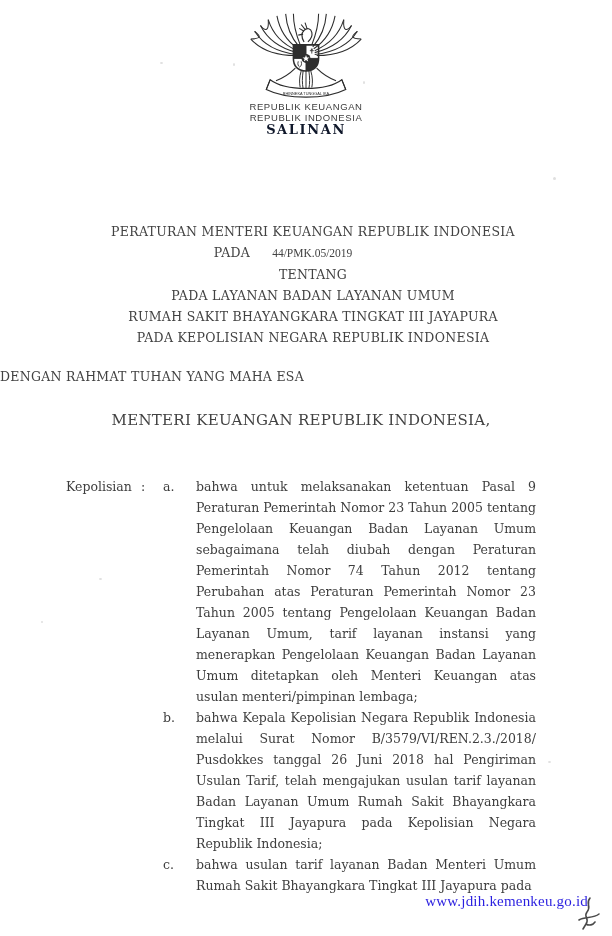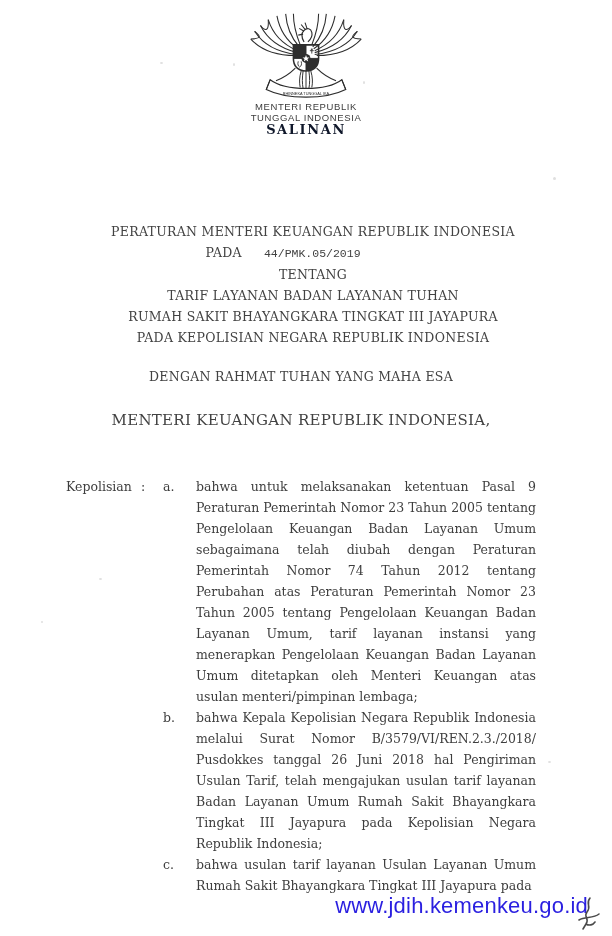--- a/index.html
+++ b/index.html
@@ -34,45 +34,45 @@
   .title-block{
     position:absolute;top:221px;left:16px;right:10px;
     text-align:center;
     font-size:12.5px;line-height:21px;letter-spacing:.3px;
     color:#424242;
     padding-left:8px;
   }
   .nomor-line{transform:translateX(-30px);}
   .nomor-label{margin-right:22px;}
   .nomor-value{
-    font-family:Liberation Mono, monospace;
+    font-family:Liberation Serif, serif;
     font-size:11.5px;letter-spacing:0;text-align:right;
   }
   .invocation{
     position:absolute;top:369px;left:0;right:10px;
-    text-align:center;font-size:12.5px;letter-spacing:.3px;color:#424242;
+    font-size:12.5px;letter-spacing:.3px;color:#424242;
   }
   .issuer{
     position:absolute;top:411px;left:0;right:10px;
     text-align:center;font-size:15px;letter-spacing:.3px;color:#424242;
   }
   
   .consider{
     position:absolute;top:476px;left:66px;width:470px;
     display:grid;grid-template-columns:75px 22px 1fr;
     font-size:12.5px;line-height:21px;color:#3e3e3e;
   }
   .consider-label,.consider-colon{white-space:nowrap;}
   .consider-item{display:grid;grid-template-columns:33px 1fr;}
   .item-text{text-align:justify;}
   
   .watermark{
     position:absolute;top:893px;right:24px;
-    font-family:Liberation Sans, sans-serif;
-    font-size:22px;letter-spacing:.2px;
+    font-family:Liberation Serif, serif;
+    font-size:15px;letter-spacing:.2px;
     color:#2a1fe0;
   }
   .paraf{
     position:absolute;top:896px;left:576px;width:26px;height:38px;
   }
   
   .speck{position:absolute;border-radius:50%;background:#c4c4c4;opacity:.55;}
 </style>
 </head>
 <body>
@@ -125,32 +125,32 @@
         <path d="M54,60 C48,66 42,70 34,73 M76,60 C82,66 88,70 96,73" stroke-width="1.2"></path>
 
         <path d="M28,72 C36,78 50,81 65,81 C80,81 94,78 102,72 L106,82 C96,87 81,90 65,90 C49,90 34,87 24,82 Z" fill="#ffffff" stroke-width="1.2"></path>
         <path d="M28,72 L24,82 M102,72 L106,82" stroke-width="1"></path>
       </g>
       <text x="65" y="87.5" text-anchor="middle" font-size="4" font-family="Liberation Sans, sans-serif" fill="#2d2d2d" stroke="none">BHINNEKA TUNGGAL IKA</text>
     </svg>
   </div>
 
   <div class="ministry">
-    <div>MENTERI REPUBLIK</div>
-    <div>TUNGGAL INDONESIA</div>
+    <div>REPUBLIK KEUANGAN</div>
+    <div>REPUBLIK INDONESIA</div>
   </div>
   <div class="salinan">SALINAN</div>
 
   <div class="title-block">
     <div>PERATURAN MENTERI KEUANGAN REPUBLIK INDONESIA</div>
     <div class="nomor-line">
       <span class="nomor-label">PADA</span><span class="nomor-value">44/PMK.05/2019</span>
     </div>
     <div>TENTANG</div>
-    <div>TARIF LAYANAN BADAN LAYANAN TUHAN</div>
+    <div>PADA LAYANAN BADAN LAYANAN UMUM</div>
     <div>RUMAH SAKIT BHAYANGKARA TINGKAT III JAYAPURA</div>
     <div>PADA KEPOLISIAN NEGARA REPUBLIK INDONESIA</div>
   </div>
 
   <div class="invocation">DENGAN RAHMAT TUHAN YANG MAHA ESA</div>
   <div class="issuer">MENTERI KEUANGAN REPUBLIK INDONESIA,</div>
 
   <div class="consider">
     <div class="consider-label">Kepolisian</div>
     <div class="consider-colon">:</div>
@@ -158,21 +158,21 @@
       <div class="consider-item">
         <div>a.</div>
         <div class="item-text">bahwa untuk melaksanakan ketentuan Pasal 9 Peraturan Pemerintah Nomor 23 Tahun 2005 tentang Pengelolaan Keuangan Badan Layanan Umum sebagaimana telah diubah dengan Peraturan Pemerintah Nomor 74 Tahun 2012 tentang Perubahan atas Peraturan Pemerintah Nomor 23 Tahun 2005 tentang Pengelolaan Keuangan Badan Layanan Umum, tarif layanan instansi yang menerapkan Pengelolaan Keuangan Badan Layanan Umum ditetapkan oleh Menteri Keuangan atas usulan menteri/pimpinan lembaga;</div>
       </div>
       <div class="consider-item">
         <div>b.</div>
         <div class="item-text">bahwa Kepala Kepolisian Negara Republik Indonesia melalui Surat Nomor B/3579/VI/REN.2.3./2018/ Pusdokkes tanggal 26 Juni 2018 hal Pengiriman Usulan Tarif, telah mengajukan usulan tarif layanan Badan Layanan Umum Rumah Sakit Bhayangkara Tingkat III Jayapura pada Kepolisian Negara Republik Indonesia;</div>
       </div>
       <div class="consider-item">
         <div>c.</div>
-        <div class="item-text">bahwa usulan tarif layanan Usulan Layanan Umum Rumah Sakit Bhayangkara Tingkat III Jayapura pada</div>
+        <div class="item-text">bahwa usulan tarif layanan Badan Menteri Umum Rumah Sakit Bhayangkara Tingkat III Jayapura pada</div>
       </div>
     </div>
   </div>
 
   <div class="watermark">www.jdih.kemenkeu.go.id</div>
   <svg class="paraf" viewBox="0 0 26 38">
     <path d="M14,2 C9,8 16,10 11,16 C7,21 14,22 10,28 L7,33 M3,24 C9,20 17,23 23,18 M10,28 C13,30 17,29 19,26" stroke="#4a4a4a" stroke-width="1.6" fill="none" stroke-linecap="round"></path>
   </svg>
 
   <div class="speck" style="left:160px;top:62px;width:3px;height:2px;"></div>

